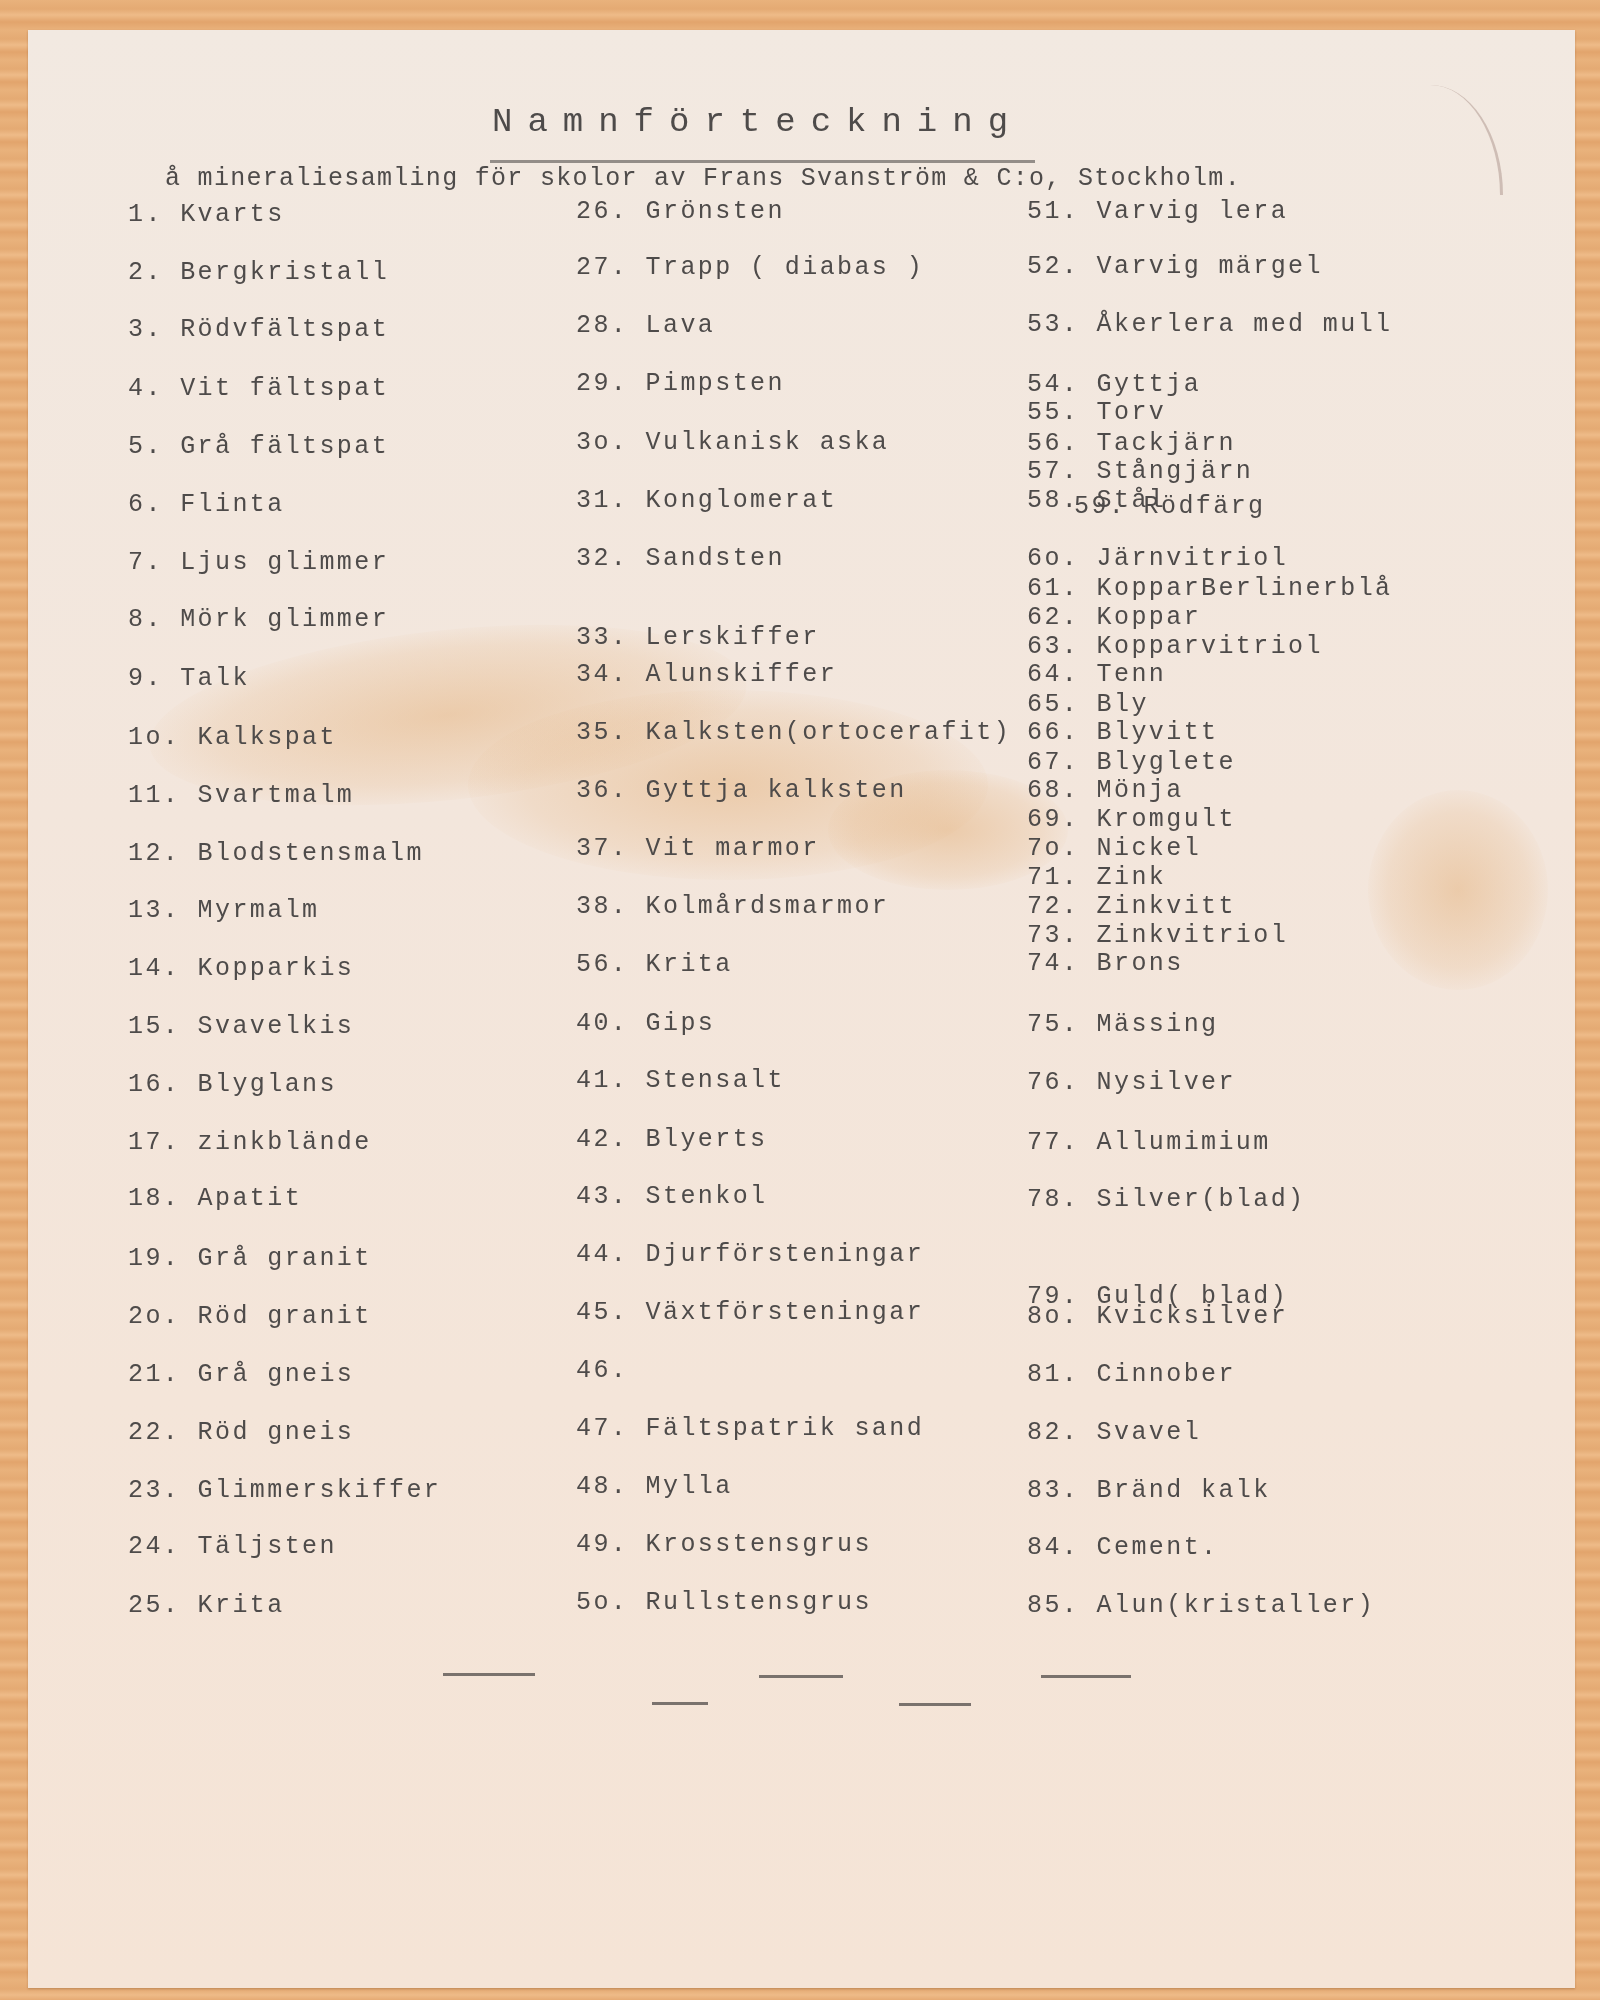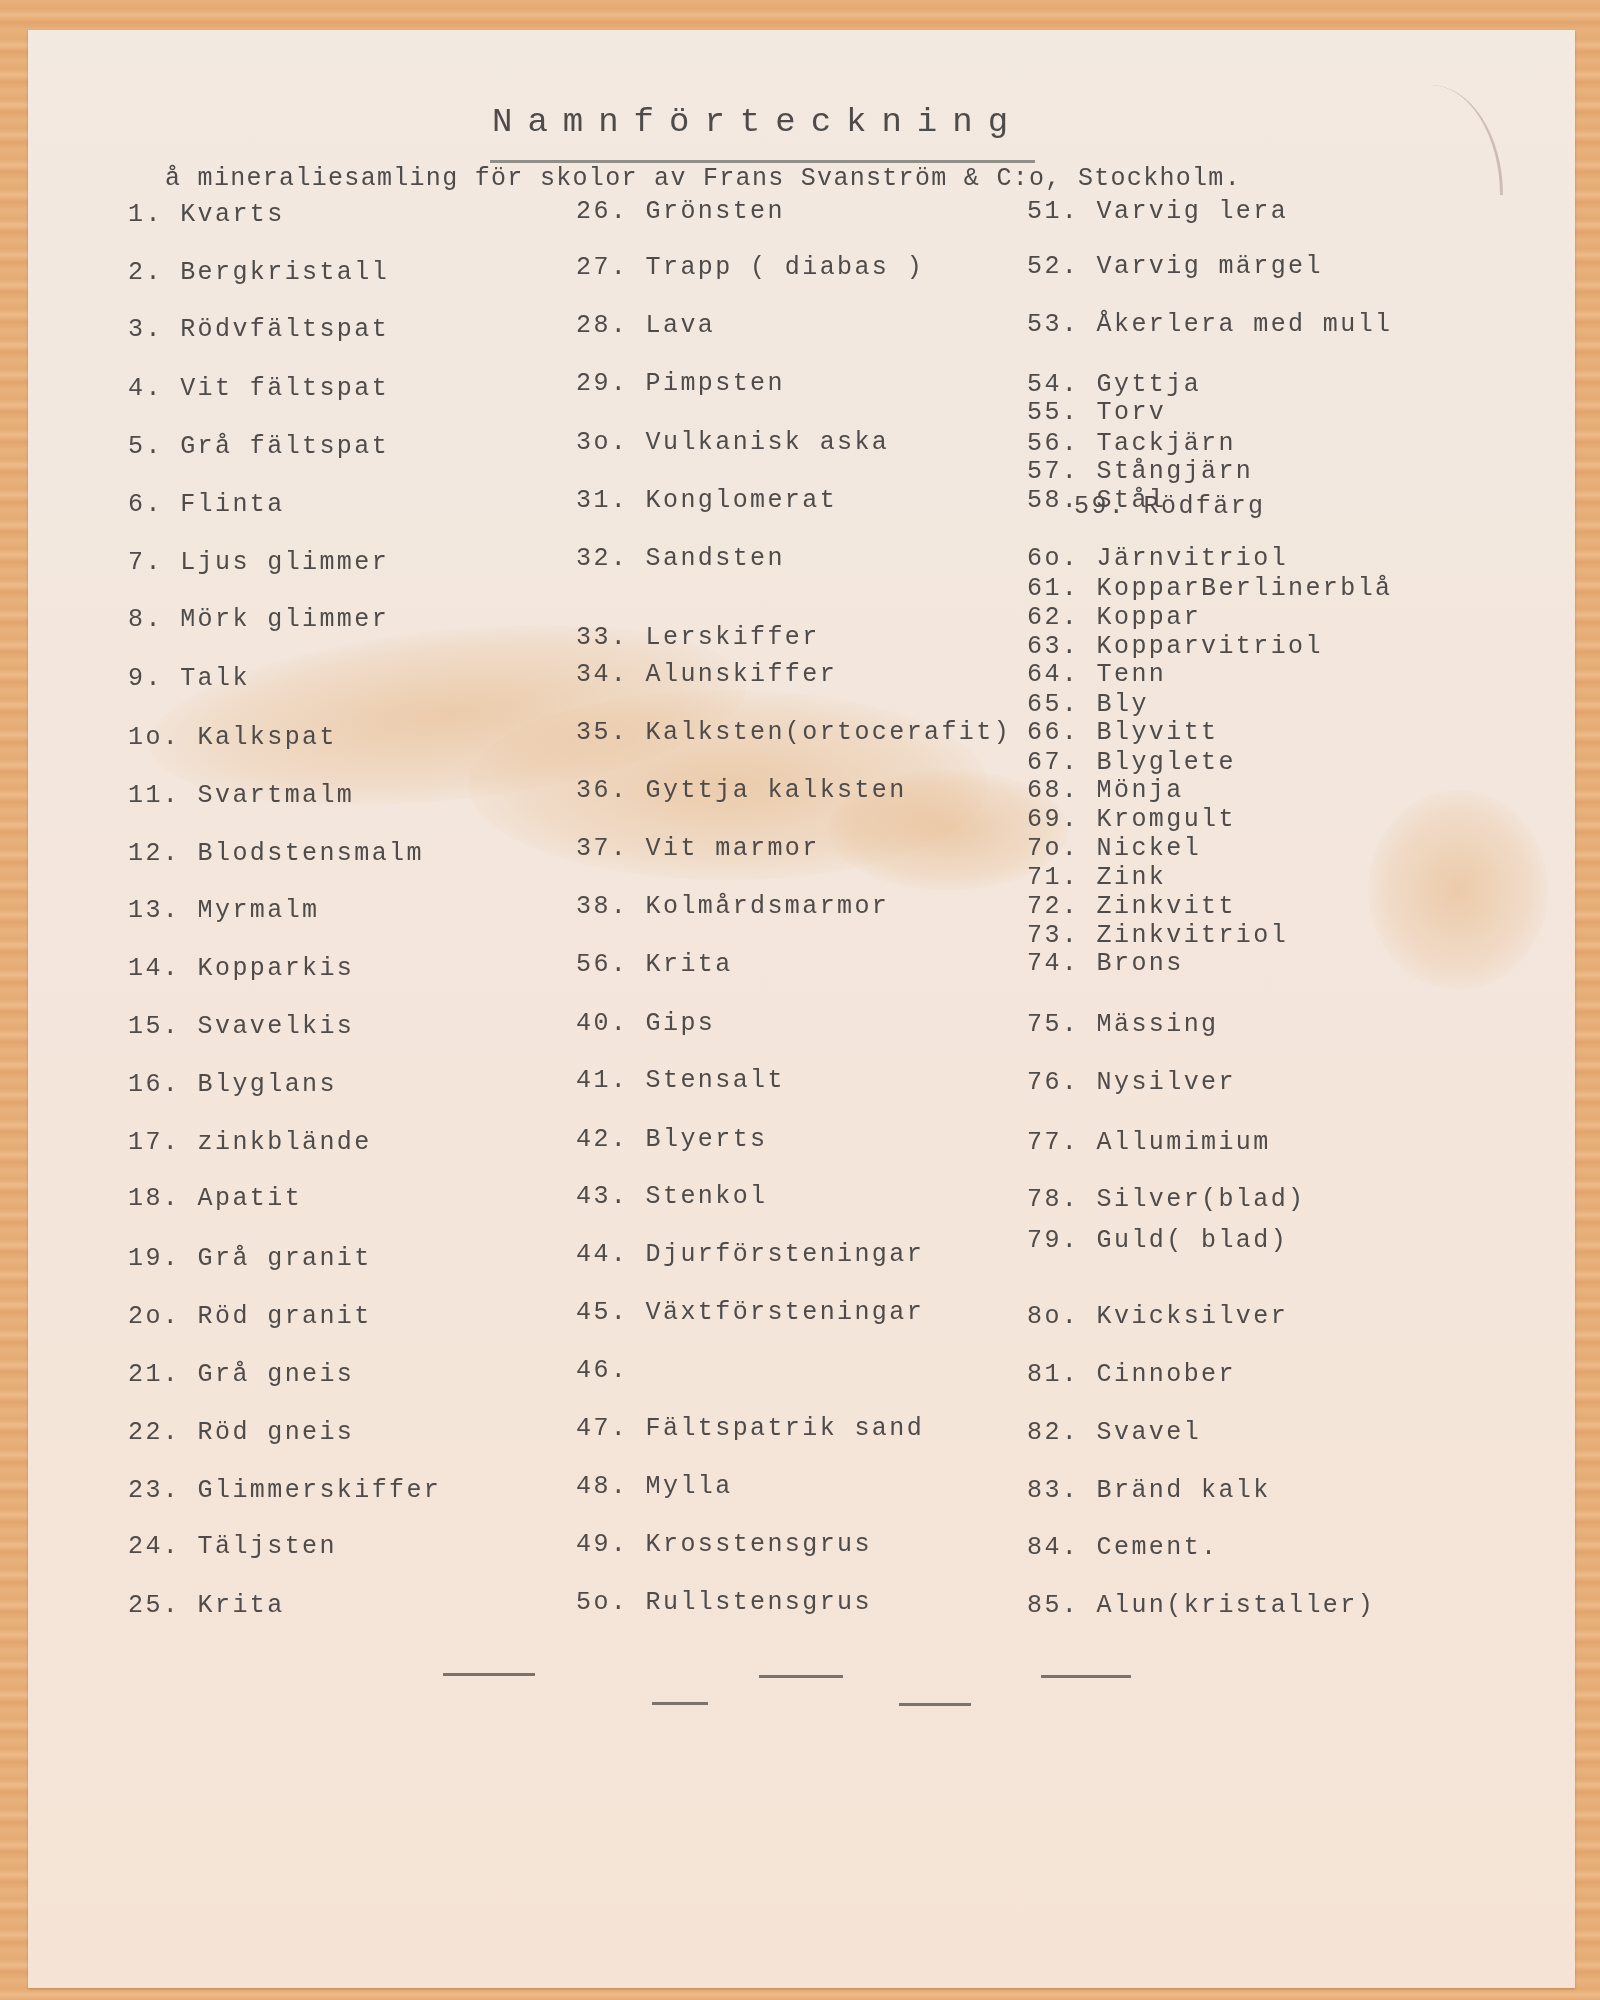--- a/index.html
+++ b/index.html
@@ -116,21 +116,21 @@
     <div class="typed item" style="top: 805px; left: 0px;"><span class="num">69.</span><span> Kromgult</span></div>
     <div class="typed item" style="top: 834px; left: 0px;"><span class="num">7o.</span><span> Nickel</span></div>
     <div class="typed item" style="top: 863px; left: 0px;"><span class="num">71.</span><span> Zink</span></div>
     <div class="typed item" style="top: 892px; left: 0px;"><span class="num">72.</span><span> Zinkvitt</span></div>
     <div class="typed item" style="top: 921px; left: 0px;"><span class="num">73.</span><span> Zinkvitriol</span></div>
     <div class="typed item" style="top: 949px; left: 0px;"><span class="num">74.</span><span> Brons</span></div>
     <div class="typed item" style="top: 1010px; left: 0px;"><span class="num">75.</span><span> Mässing</span></div>
     <div class="typed item" style="top: 1068px; left: 0px;"><span class="num">76.</span><span> Nysilver</span></div>
     <div class="typed item" style="top: 1128px; left: 0px;"><span class="num">77.</span><span> Allumimium</span></div>
     <div class="typed item" style="top: 1185px; left: 0px;"><span class="num">78.</span><span> Silver(blad)</span></div>
-    <div class="typed item" style="top: 1226px; left: 0px;"><span class="num">79.</span><span> Guld( blad)</span></div>
+    <div class="typed item" style="top: 1282px; left: 0px;"><span class="num">79.</span><span> Guld( blad)</span></div>
     <div class="typed item" style="top: 1302px; left: 0px;"><span class="num">8o.</span><span> Kvicksilver</span></div>
     <div class="typed item" style="top: 1360px; left: 0px;"><span class="num">81.</span><span> Cinnober</span></div>
     <div class="typed item" style="top: 1418px; left: 0px;"><span class="num">82.</span><span> Svavel</span></div>
     <div class="typed item" style="top: 1476px; left: 0px;"><span class="num">83.</span><span> Bränd kalk</span></div>
     <div class="typed item" style="top: 1533px; left: 0px;"><span class="num">84.</span><span> Cement.</span></div>
     <div class="typed item" style="top: 1591px; left: 0px;"><span class="num">85.</span><span> Alun(kristaller)</span></div>
   </div>
 
 <div class="dash" style="left:443px;top:1673px;width:92px;"></div>
 <div class="dash" style="left:652px;top:1702px;width:56px;"></div>

